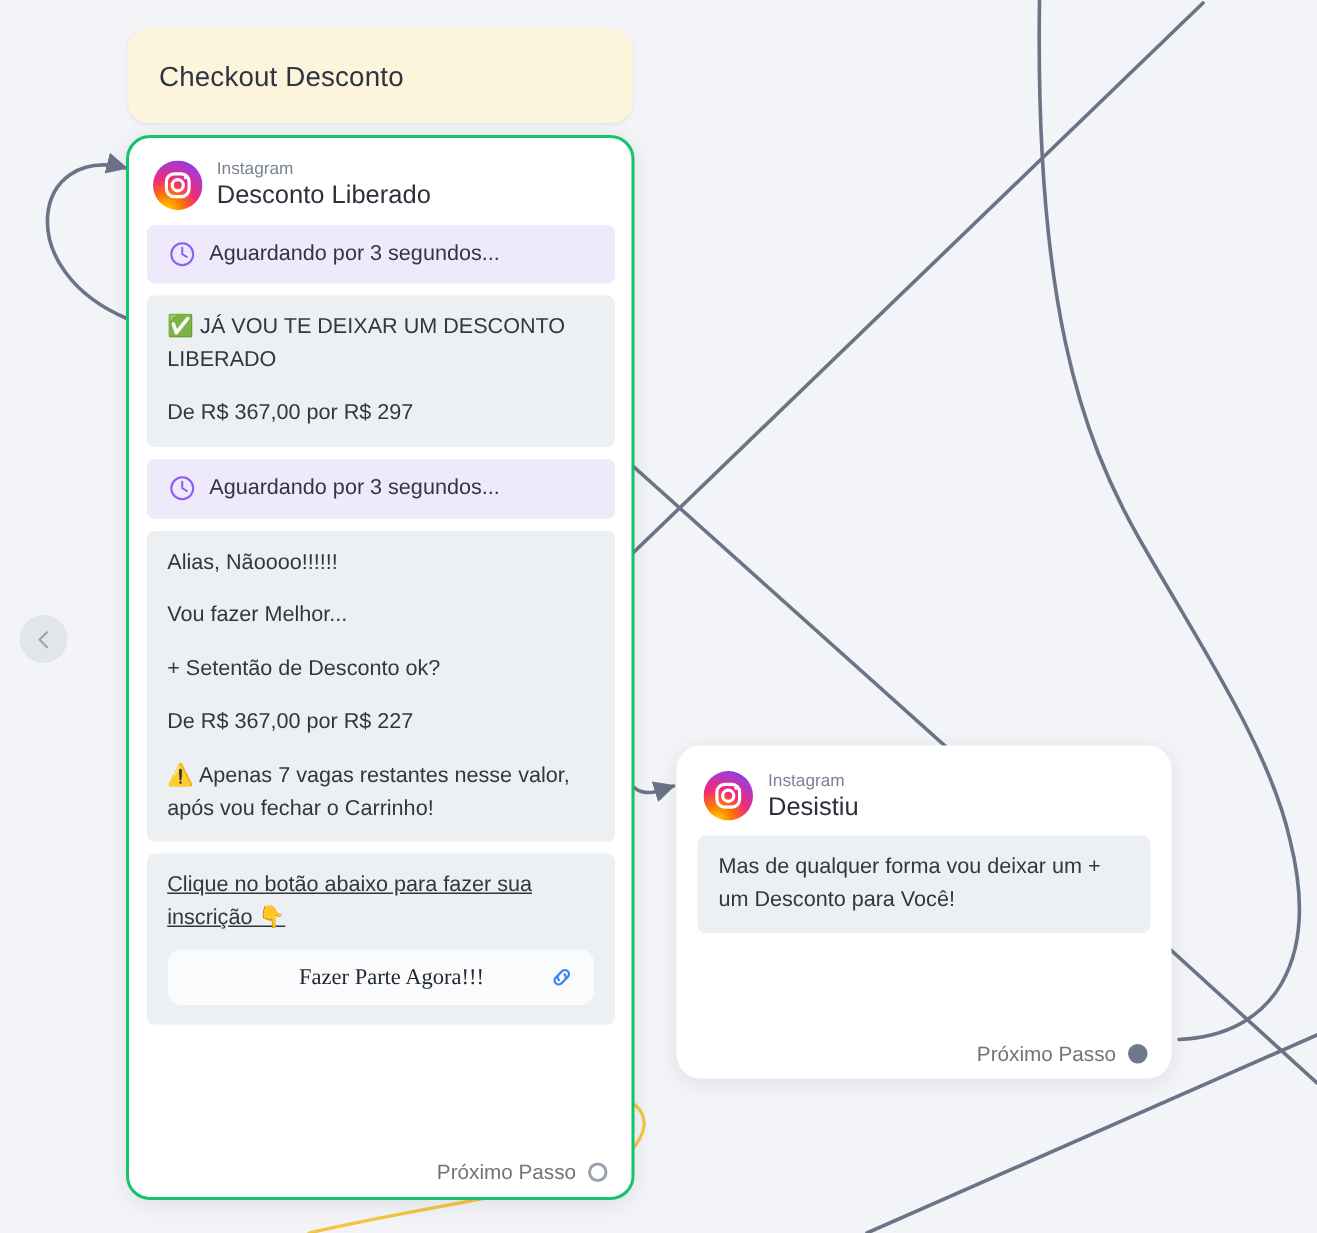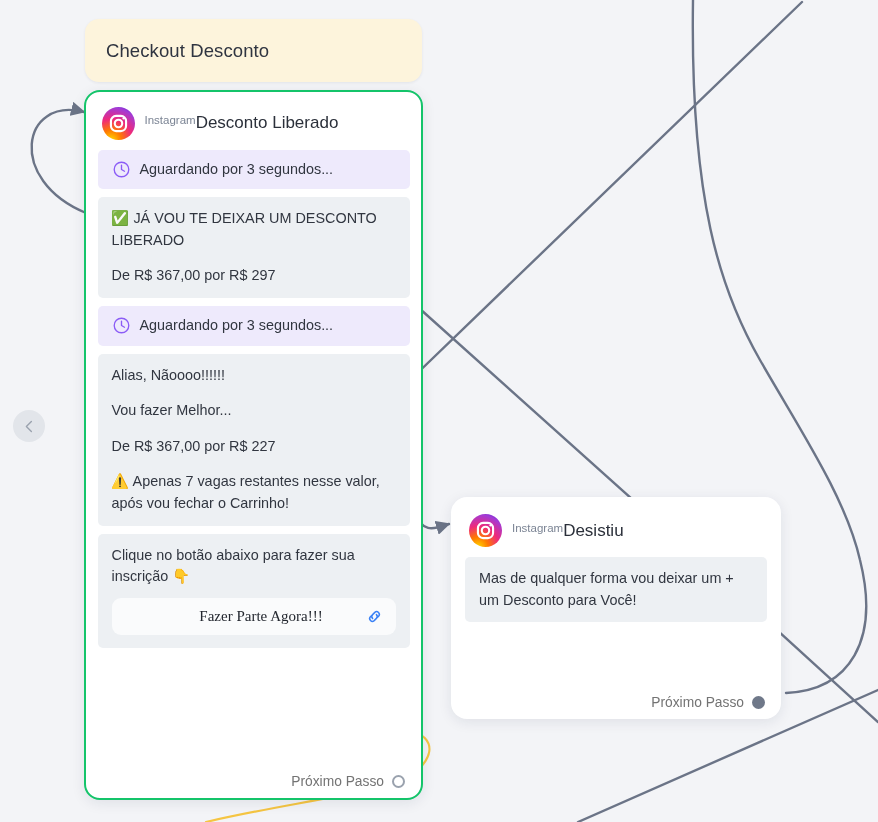--- a/index.html
+++ b/index.html
@@ -50,21 +50,21 @@
   }
   #node-checkout { left: 84px; top: 90px; width: 339px; height: 710px; }
   #node-desistiu { left: 451px; top: 497px; width: 330px; height: 222px; }
 
   .node-head {
     display: flex; align-items: center;
     gap: 10px;
     padding: 5px 4px 10px 4px;
   }
   .ig-icon { width: 33px; height: 33px; flex: 0 0 33px; display:block; }
-  .node-head-text { display: flex; flex-direction: row; line-height: 1.05; }
+  .node-head-text { display: flex; flex-direction: column; line-height: 1.05; }
   .node-channel { font-size: 11.5px; color: #7b8494; margin-bottom: 2px; }
   .node-title { font-size: 17px; color: #2b303a; }
 
   
   .blk {
     border-radius: 5px;
     margin-bottom: 8px;
     padding: 11px 14px;
     font-size: 14.4px;
     line-height: 1.5;
@@ -198,26 +198,27 @@
       <svg class="clock" viewBox="0 0 24 24">
         <circle cx="12" cy="12" r="9.2" fill="none" stroke="#8b5cf6" stroke-width="1.7"></circle>
         <path d="M12 6.6 L12 12 L15.8 14.2" fill="none" stroke="#8b5cf6" stroke-width="1.7" stroke-linecap="round" stroke-linejoin="round"></path>
       </svg>
       <span>Aguardando por 3 segundos...</span>
     </div>
 
     <div class="blk msg">
       <p>Alias, Nãoooo!!!!!!</p>
       <p>Vou fazer Melhor...</p>
+      <p>+ Setentão de Desconto ok?</p>
       <p>De R$ 367,00 por R$ 227</p>
       <p>⚠️ Apenas 7 vagas restantes nesse valor, após vou fechar o Carrinho!</p>
     </div>
 
     <div class="blk msg" style="padding-bottom:13px;">
-      <p style="margin-bottom:0;">Clique no botão abaixo para fazer sua inscrição 👇</p>
+      <p style="margin-bottom:0;text-decoration:underline;">Clique no botão abaixo para fazer sua inscrição 👇</p>
       <div class="cta">
         <span class="lbl">Fazer Parte Agora!!!</span>
         <svg class="chain" viewBox="0 0 24 24">
           <path d="M9.6 14.4 A3.4 3.4 0 0 1 9.6 9.6 L12.4 6.8 A3.4 3.4 0 0 1 17.2 11.6 L15.8 13" fill="none" stroke="#3b82f6" stroke-width="1.9" stroke-linecap="round"></path>
           <path d="M14.4 9.6 A3.4 3.4 0 0 1 14.4 14.4 L11.6 17.2 A3.4 3.4 0 0 1 6.8 12.4 L8.2 11" fill="none" stroke="#3b82f6" stroke-width="1.9" stroke-linecap="round"></path>
         </svg>
       </div>
     </div>
 
     <div class="next">

